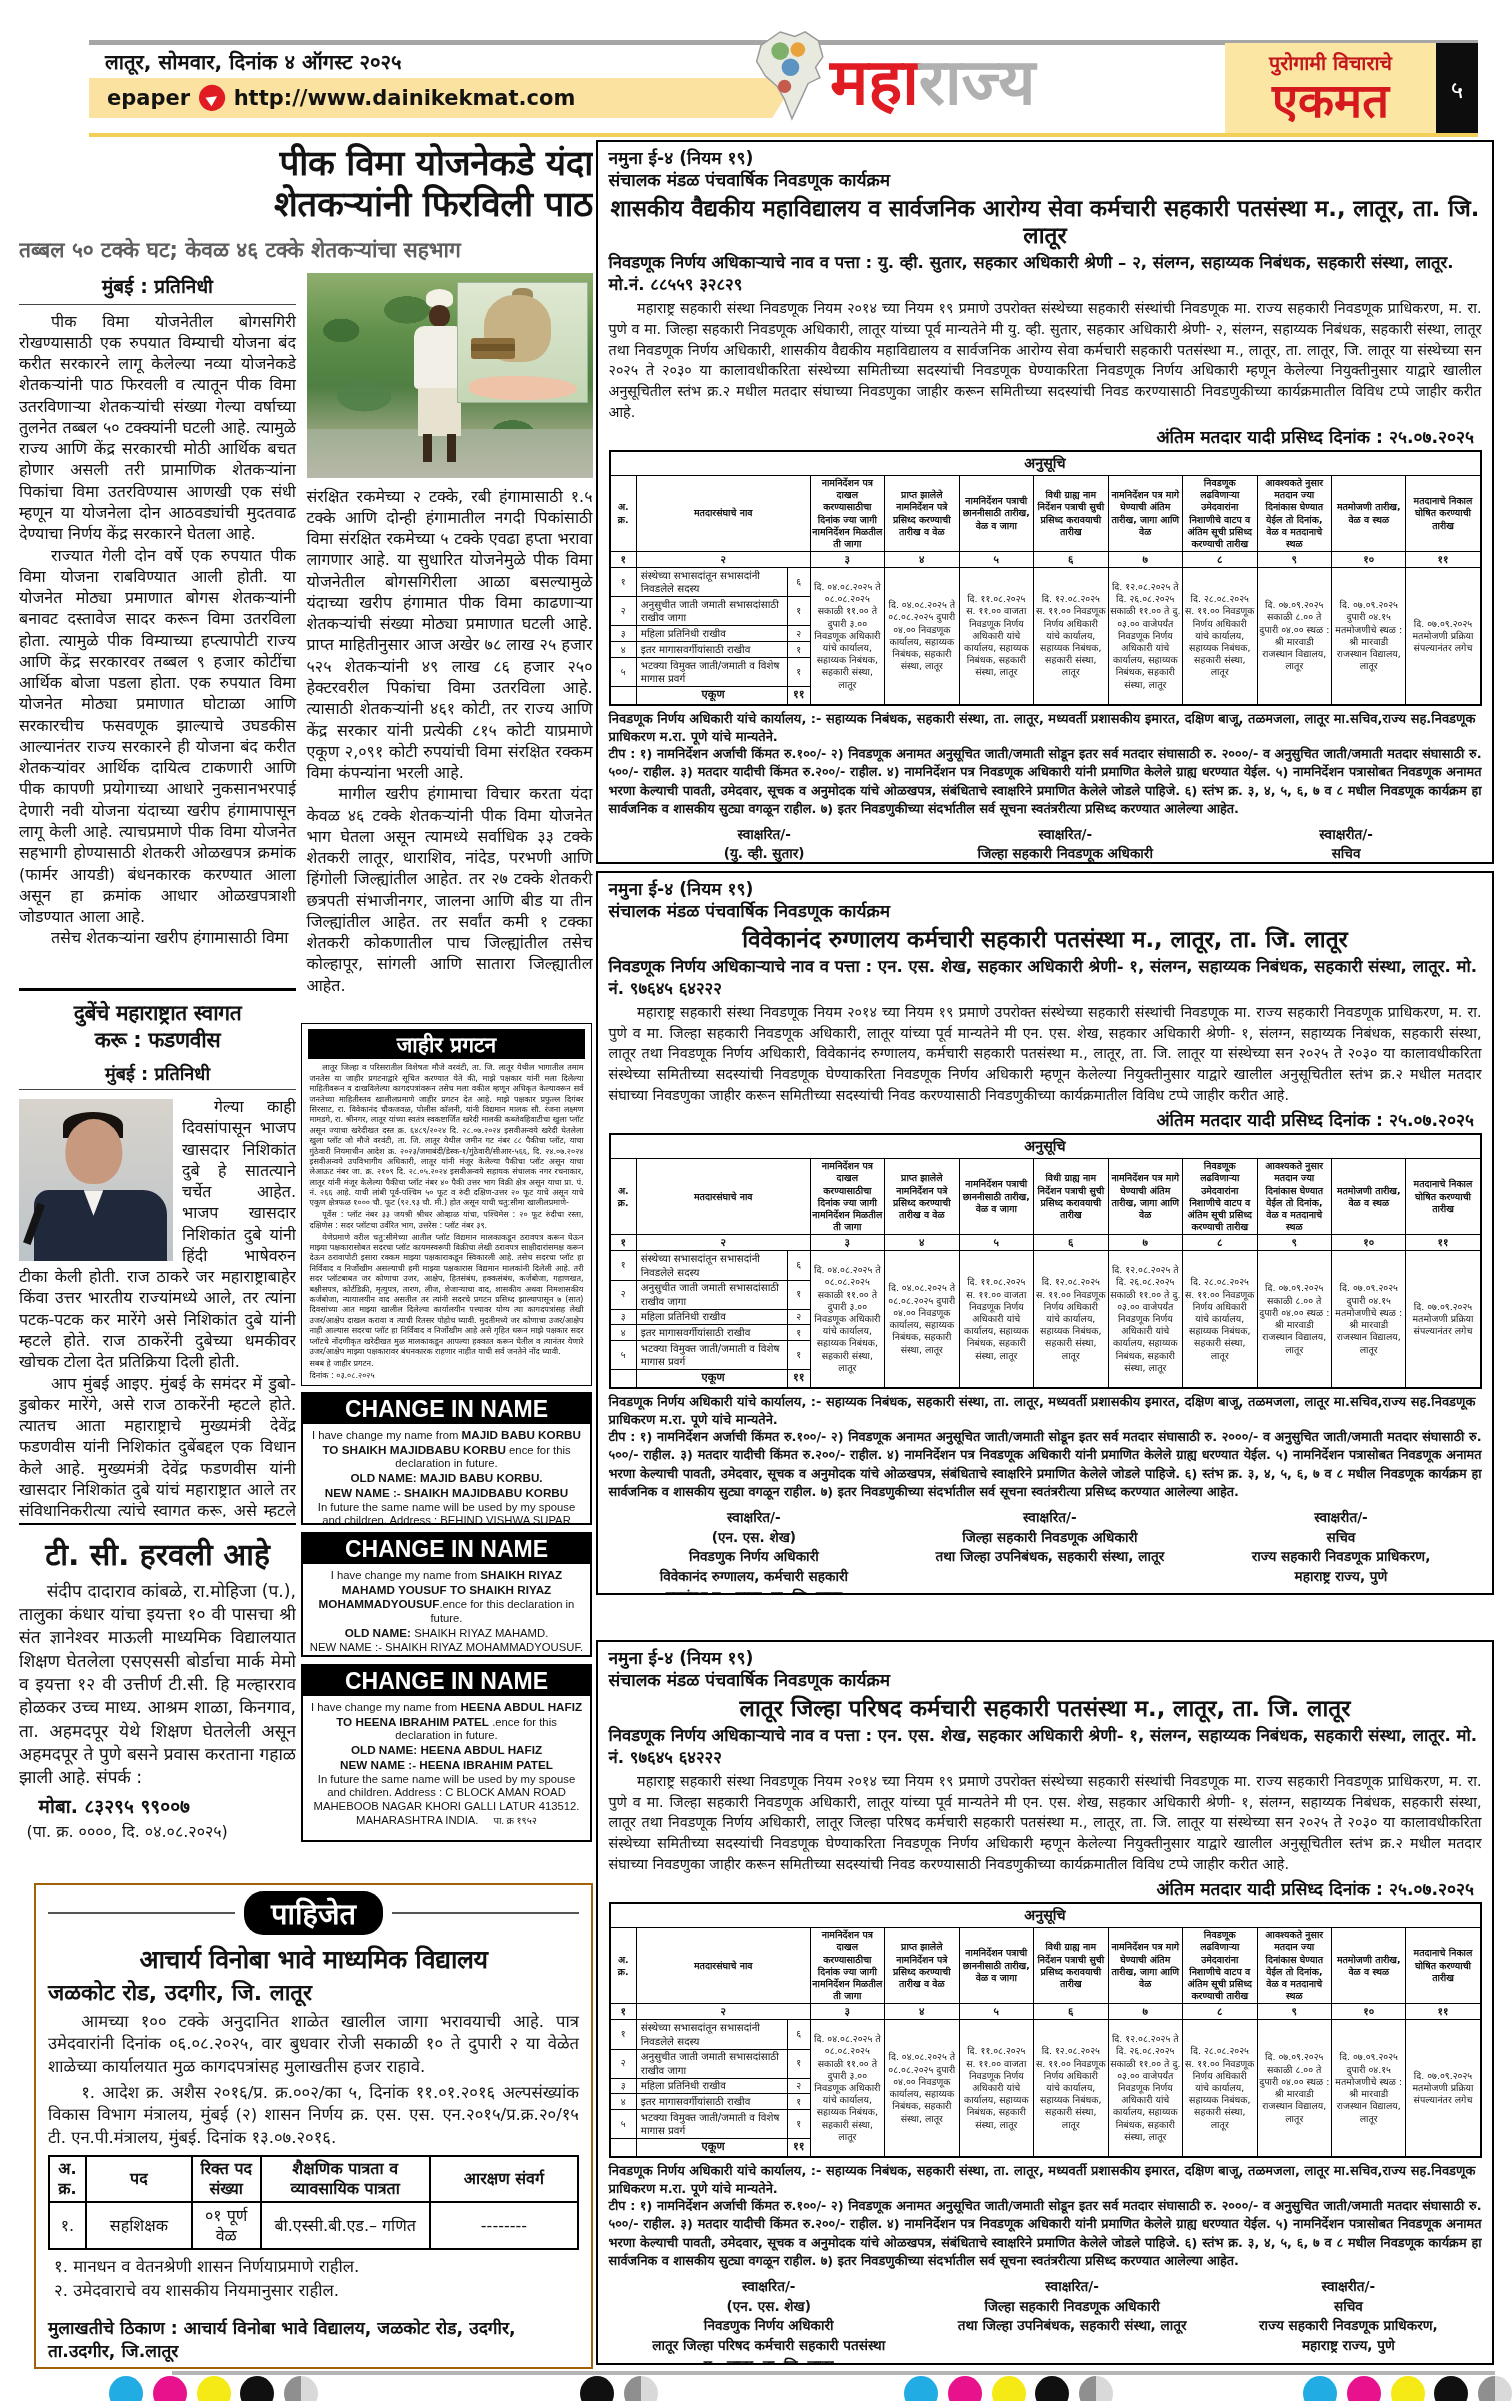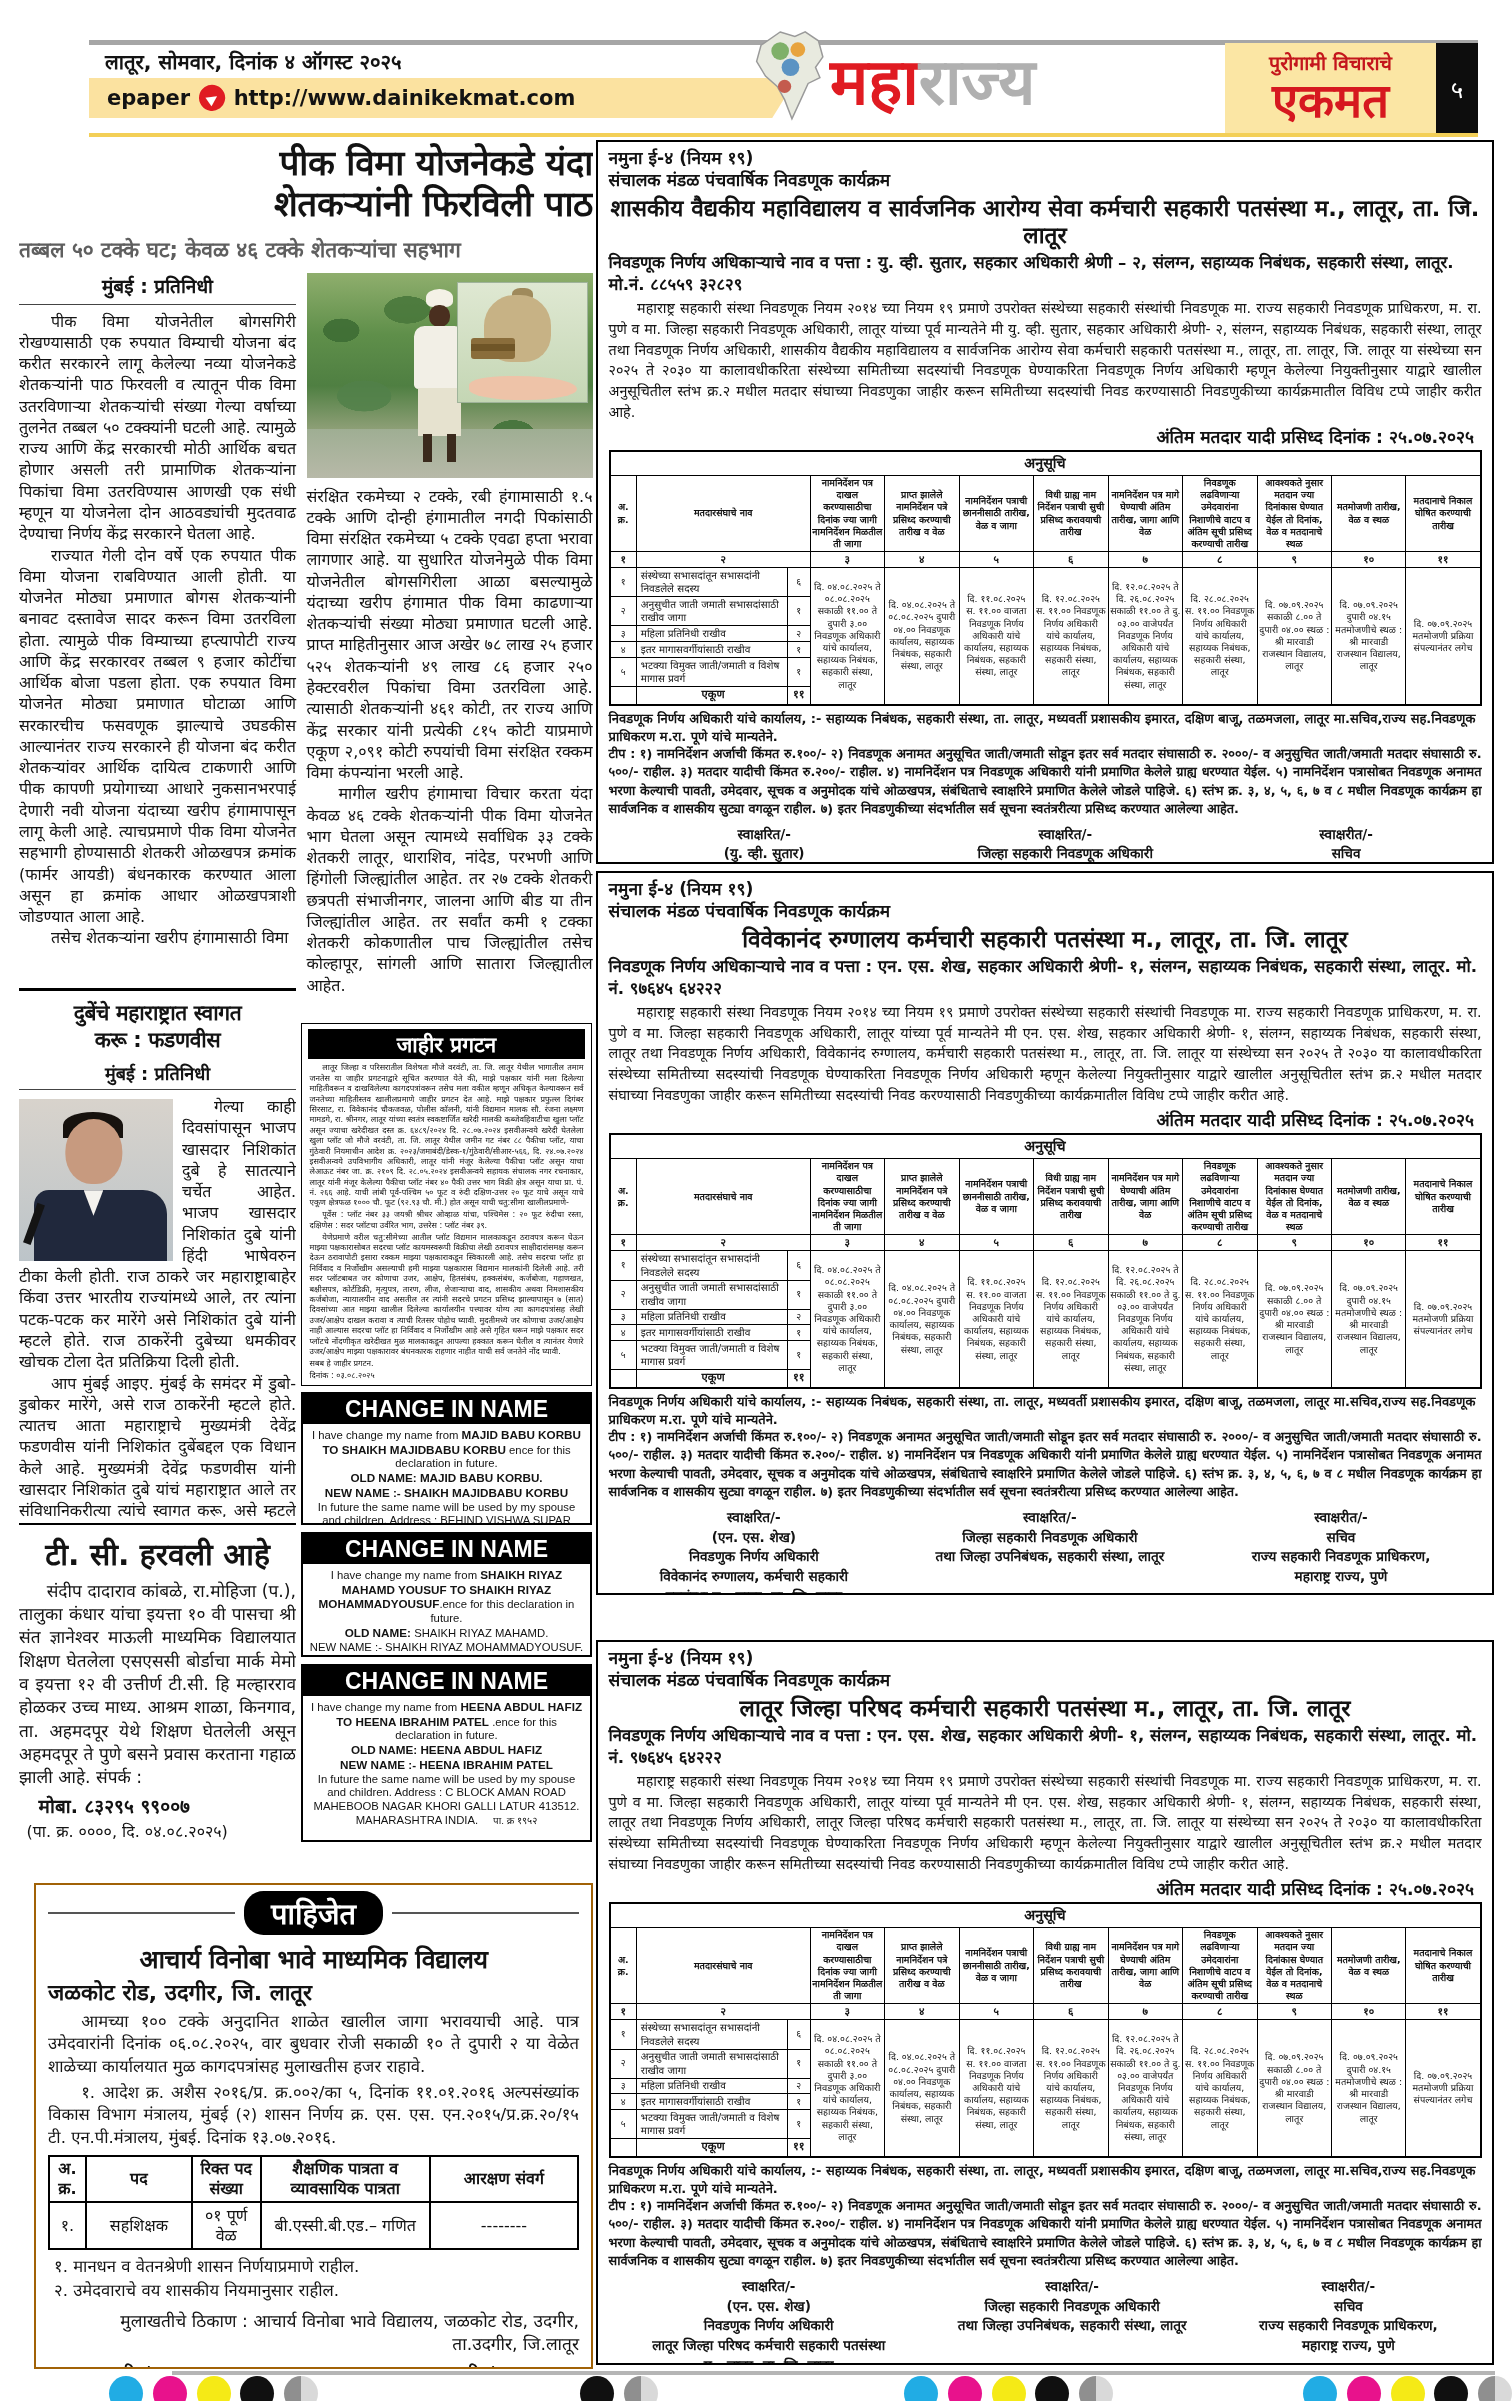--- a/index.html
+++ b/index.html
@@ -81,34 +81,34 @@
   .jp-body p{margin:0 0 1.5px;text-indent:1.6em}
   .jp-body p.noind{text-indent:0}
   .jp-foot{display:flex;justify-content:space-between;padding:1.5px 10.5px 4.5px;font-size:8.1px;font-weight:bold;line-height:1.5;white-space:pre-line}
   
   .chg{left:301px;width:291px;border:2.3px solid #000;box-sizing:border-box;overflow:hidden;background:#fff}
   .chg-bar{background:#000;color:#fff;text-align:center;font-family:"Liberation Sans",sans-serif;
       font-weight:bold;font-size:23px;padding:1.5px 0}
   .chg-body{font-family:"Liberation Sans",sans-serif;font-size:11.3px;text-align:center;padding:3.8px 5.3px 2.3px;line-height:1.22}
   .chg-body .b{font-weight:bold;font-size:11.7px}
   .chg-line{display:block}
-  .chg-ref{font-family:Liberation Sans, sans-serif;font-size:9.8px;margin-left:15px}
+  .chg-ref{font-family:Liberation Serif, serif;font-size:9.8px;margin-left:15px}
   
   #ad{left:34px;top:1883px;width:559px;height:486px;border:2px solid #a16207;box-sizing:border-box;padding:6px 12px;overflow:hidden}
   .ad-badge-row{display:flex;align-items:center;gap:9px}
   .ad-badge-row .ln{flex:1;height:2.3px;background:#555}
   .ad-badge{background:#000;color:#fff;font-size:29px;font-weight:bold;padding:2.3px 27px;border-radius:19.6px}
   .ad-title{font-size:25px;font-weight:bold;text-align:center;margin-top:6px;letter-spacing:-0.4px}
   .ad-sub{font-size:22px;font-weight:bold;text-align:left;margin:1.5px 0 4.5px}
   .ad-p{font-size:16.6px;text-align:justify;line-height:1.38;margin:2.3px 0;text-indent:2em}
   .ad-table{width:100%;border-collapse:collapse;margin:4.5px 0}
   .ad-table th,.ad-table td{border:2.3px solid #000;font-size:16px;padding:2.3px 3px;text-align:center;line-height:1.25}
   .ad-table th{font-weight:bold}
   .ad-note{font-size:16.6px;margin:0.8px 0 0 6px}
-  .ad-venue{font-size:17.3px;font-weight:normal;text-align:right;margin-top:8px;white-space:pre-line}
+  .ad-venue{font-size:17.3px;font-weight:bold;text-align:left;margin-top:15px;white-space:pre-line}
   .ad-sigs{display:flex;justify-content:space-between;padding:6px 19.6px 0;font-weight:bold;
       text-align:center;font-size:16px;line-height:1.5;white-space:pre-line}
   
   .notice{left:596px;width:898px;border:2.3px solid #000;box-sizing:border-box;padding:4.5px 10.5px;overflow:hidden;background:#fff}
   .n-form,.n-prog{font-weight:bold;text-align:left;font-size:17.3px;line-height:1.3}
   .n-org{font-weight:bold;text-align:center;font-size:22.6px;margin:3.8px 0 2.3px;line-height:1.2}
   .n-officer{font-weight:bold;font-size:16.6px;line-height:1.35}
   .n-body{font-size:14.3px;text-align:justify;line-height:1.45;text-indent:2em;margin-top:1.5px}
   .n-date{font-weight:bold;text-align:right;font-size:17.3px;margin:2.3px 7.5px 2.3px 0}
   .n-office{font-weight:bold;font-size:13px;margin-top:3px}

